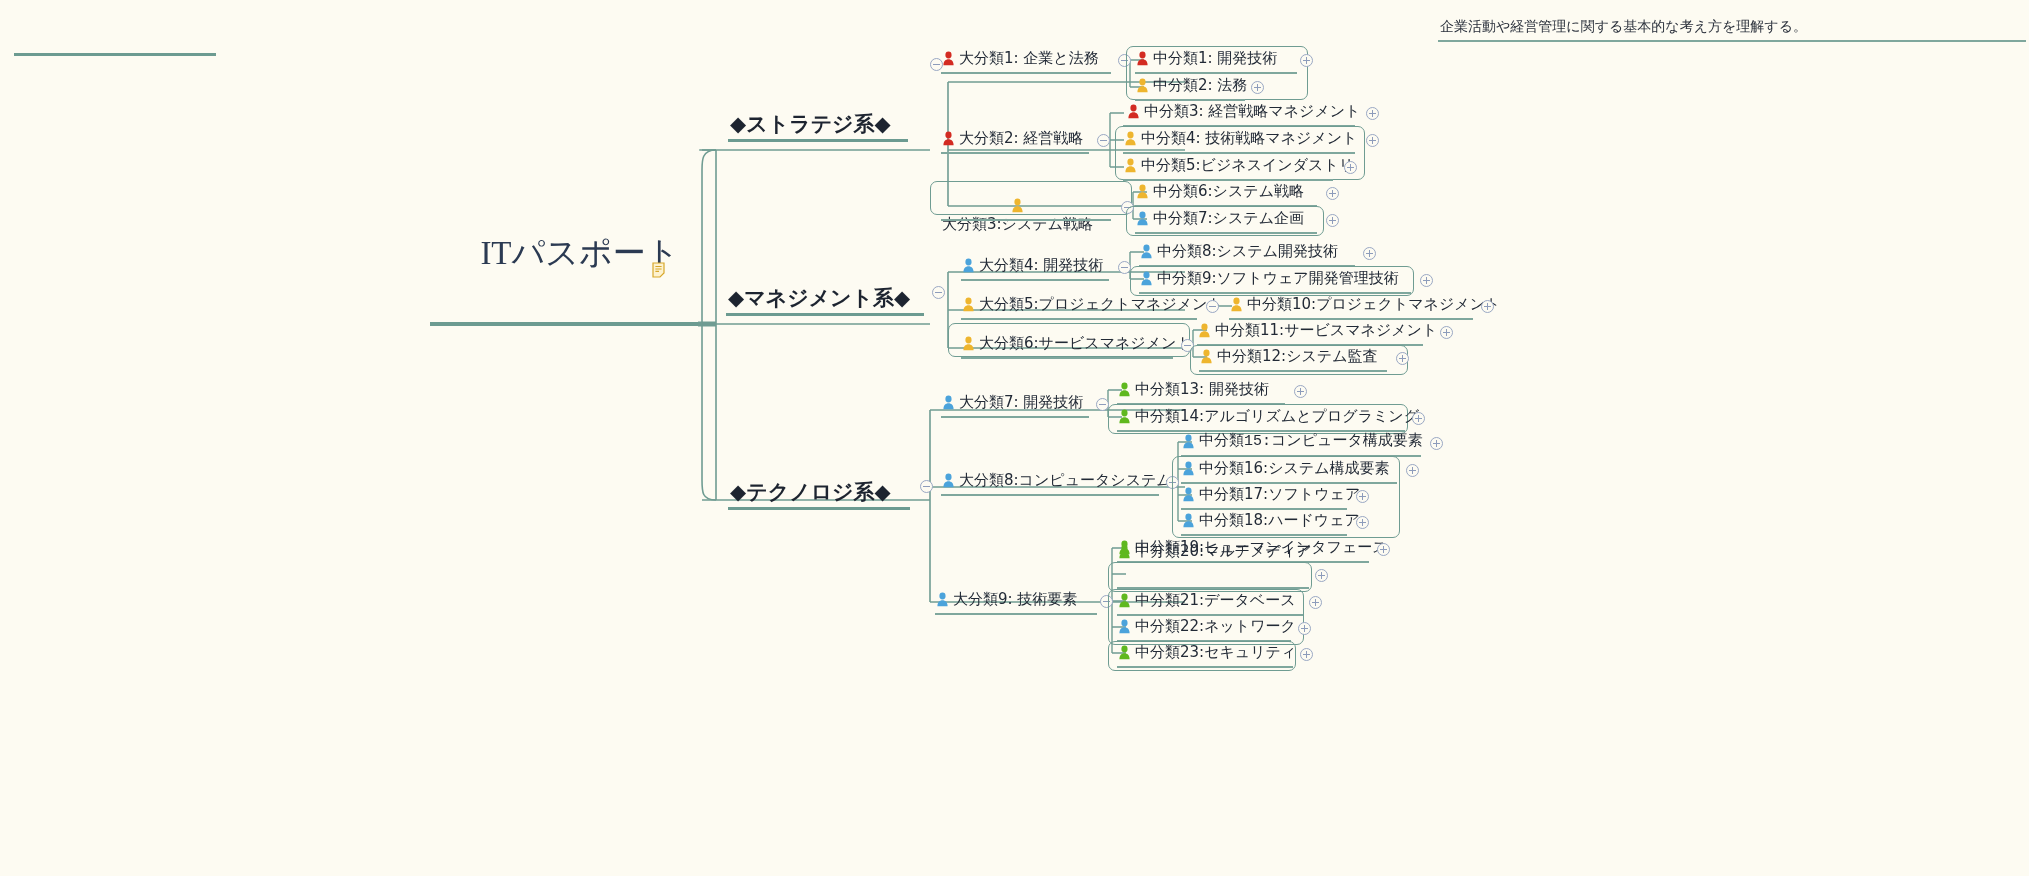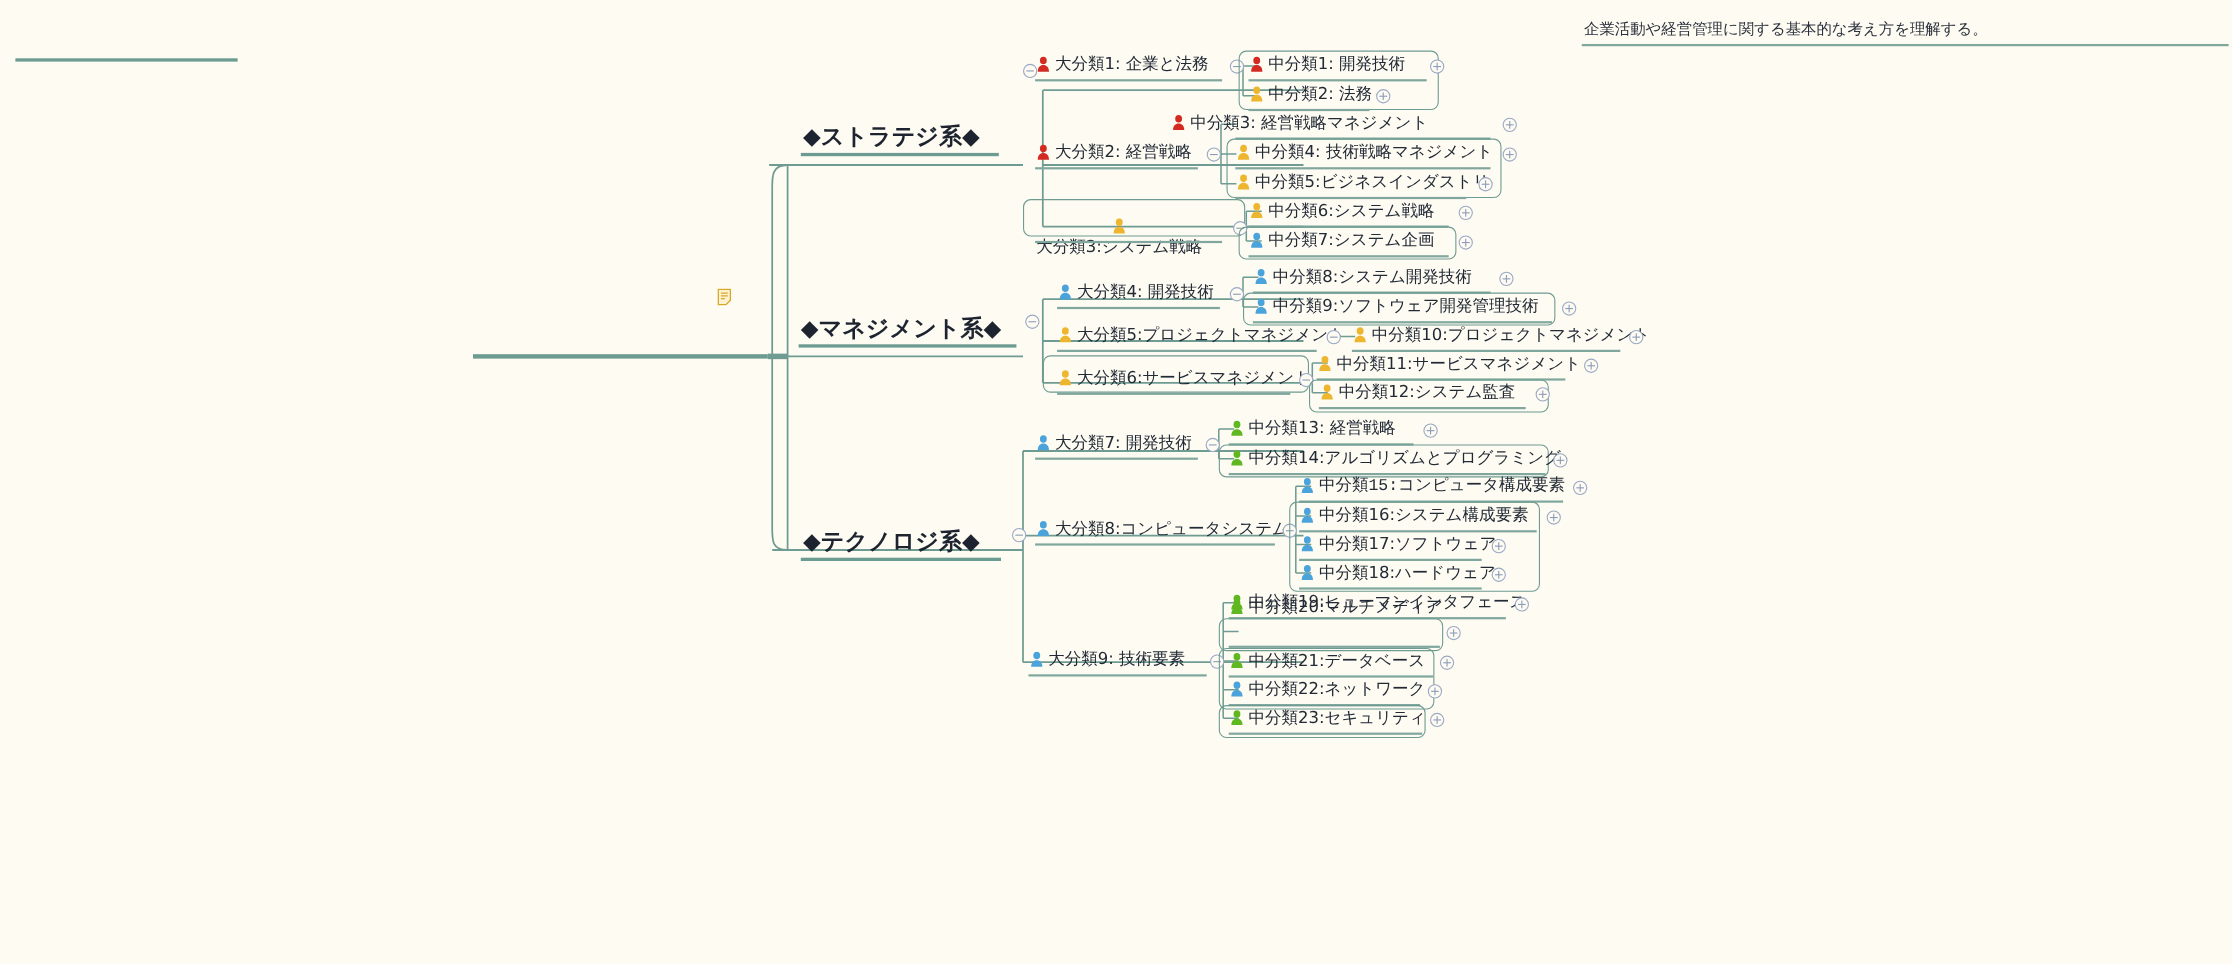--- a/index.html
+++ b/index.html
@@ -124,20 +124,21 @@
       <path d="M1219,306 L1218,306 M1218,306 L1218,306 M1218,306 L1232,306" stroke="#6f9c92" stroke-width="1.4" fill="none"></path>
       <path d="M1194,345 L1193,345 M1193,330 L1193,357 M1193,330 L1207,330 M1193,357 L1207,357" stroke="#6f9c92" stroke-width="1.4" fill="none"></path>
       <path d="M1109,404 L1108,404 M1108,390 L1108,417 M1108,390 L1122,390 M1108,417 L1122,417" stroke="#6f9c92" stroke-width="1.4" fill="none"></path>
       <path d="M1179,482 L1178,482 M1178,442 L1178,521 M1178,442 L1192,442 M1178,469 L1192,469 M1178,495 L1192,495 M1178,521 L1192,521" stroke="#6f9c92" stroke-width="1.4" fill="none"></path>
       <path d="M1113,601 L1112,601 M1112,548 L1112,653 M1112,548 L1126,548 M1112,574 L1126,574 M1112,601 L1126,601 M1112,627 L1126,627 M1112,653 L1126,653" stroke="#6f9c92" stroke-width="1.4" fill="none"></path>
     </svg>
 
   <div class="floating-underline"></div>
 
   <div class="central">
+    <span class="line">ITパスポート</span>
   </div>
   <div class="central-underline"></div>
   <svg class="note-icon" viewBox="0 0 13 16">
     <path d="M1 1 H12 V11 L8 15 H1 Z" fill="#fdf2d0" stroke="#d8a72a" stroke-width="1.2"></path>
     <path d="M3.4 4.5 H9.6 M3.4 7 H9.6 M3.4 9.4 H7" stroke="#d8a72a" stroke-width="1.1"></path>
   </svg>
 
   <div class="note-text" style="left:1440px;top:18px;">企業活動や経営管理に関する基本的な考え方を理解する。</div>
   <div class="note-underline" style="left:1438px;top:40px;width:588px;"></div>
 
@@ -187,21 +188,21 @@
   <div class="topic" style="left:942px;top:131px;">
     <span class="pico"><svg viewBox="0 0 13 15" width="13" height="15">
           <ellipse cx="6.5" cy="4" rx="3.1" ry="3.4" fill="#d32b22"></ellipse>
           <path d="M1.4 14.2 C1.4 10.2 3.6 8.2 6.5 8.2 C9.4 8.2 11.6 10.2 11.6 14.2 Z" fill="#d32b22"></path>
         </svg></span>
     <span class="label">大分類2: 経営戦略</span>
   </div>
   <div class="topic-underline" style="left:941px;top:152px;width:148px;"></div>
   <div class="ctrl" style="left:1097px;top:134px;"></div>
 
-  <div class="topic" style="left:1065px;top:104px;text-align:center;">
+  <div class="topic" style="left:1127px;top:104px;text-align:center;">
     <span class="pico"><svg viewBox="0 0 13 15" width="13" height="15">
           <ellipse cx="6.5" cy="4" rx="3.1" ry="3.4" fill="#d32b22"></ellipse>
           <path d="M1.4 14.2 C1.4 10.2 3.6 8.2 6.5 8.2 C9.4 8.2 11.6 10.2 11.6 14.2 Z" fill="#d32b22"></path>
         </svg></span>
     <span class="label">中分類3: 経営戦略マネジメント</span>
   </div>
   <div class="topic-underline" style="left:1123px;top:125px;width:232px;"></div>
   <div class="ctrl plus" style="left:1366px;top:107px;"></div>
 
   <div class="box" style="left:1115px;top:126px;width:248px;height:52px;"></div>
@@ -350,21 +351,21 @@
   </div>
   <div class="topic-underline" style="left:941px;top:416px;width:148px;"></div>
 
   <div class="ctrl" style="left:1096px;top:398px;"></div>
 
   <div class="topic" style="left:1118px;top:382px;">
     <span class="pico"><svg viewBox="0 0 13 15" width="13" height="15">
           <ellipse cx="6.5" cy="4" rx="3.1" ry="3.4" fill="#5fb81f"></ellipse>
           <path d="M1.4 14.2 C1.4 10.2 3.6 8.2 6.5 8.2 C9.4 8.2 11.6 10.2 11.6 14.2 Z" fill="#5fb81f"></path>
         </svg></span>
-    <span class="label">中分類13: 経営戦略</span>
+    <span class="label">中分類13: 開発技術</span>
   </div>
   <div class="topic-underline" style="left:1117px;top:403px;width:168px;"></div>
   <div class="ctrl plus" style="left:1294px;top:385px;"></div>
 
   <div class="box" style="left:1108px;top:404px;width:298px;height:28px;"></div>
   <div class="topic" style="left:1118px;top:409px;">
     <span class="pico"><svg viewBox="0 0 13 15" width="13" height="15">
           <ellipse cx="6.5" cy="4" rx="3.1" ry="3.4" fill="#5fb81f"></ellipse>
           <path d="M1.4 14.2 C1.4 10.2 3.6 8.2 6.5 8.2 C9.4 8.2 11.6 10.2 11.6 14.2 Z" fill="#5fb81f"></path>
         </svg></span>

